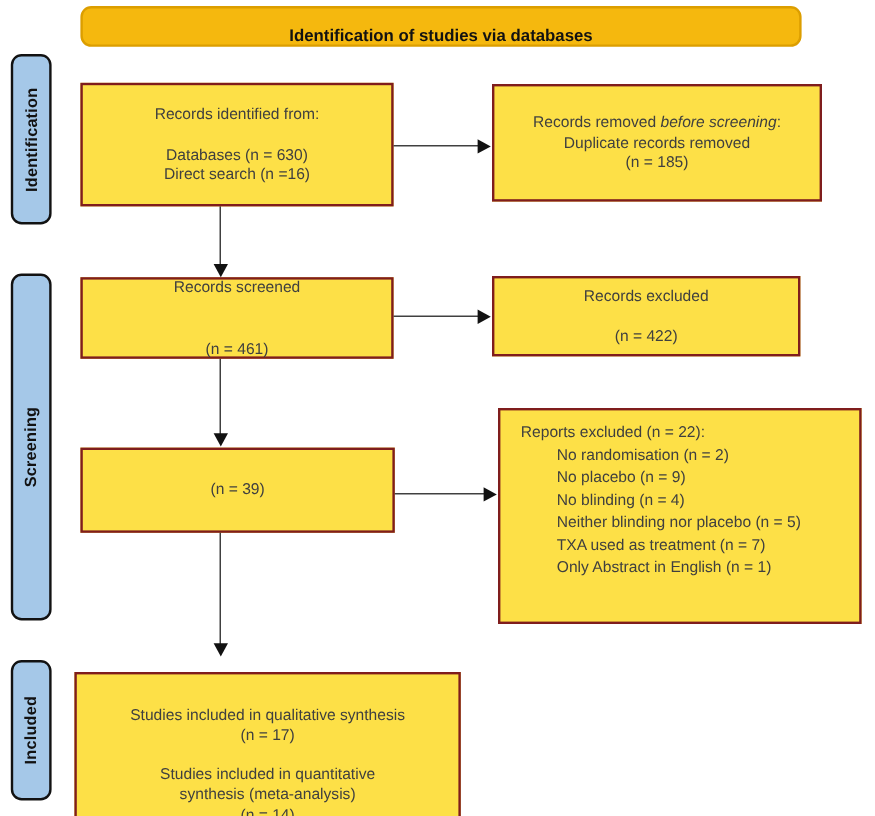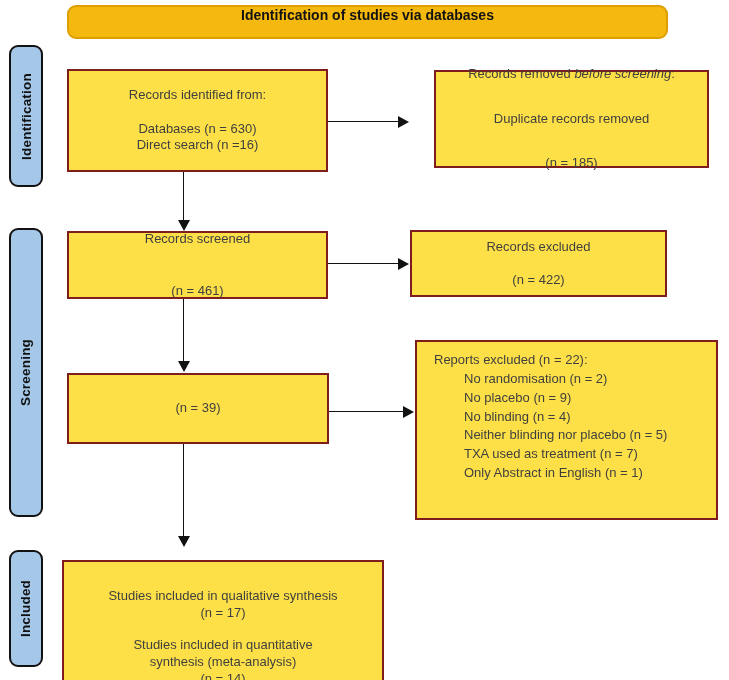--- a/index.html
+++ b/index.html
@@ -13,21 +13,21 @@
   }
   .stage-canvas { position: absolute; inset: 0; }
 
   
   .banner {
     position: absolute;
     left: 67px; top: 5px; width: 597px; height: 30px;
     background: #F5B80E;
     border: 2px solid #DC9E00;
     border-radius: 9px;
-    display: flex; align-items: flex-start; justify-content: center;
+    display: flex; align-items: flex-end; justify-content: center;
     font-weight: bold; font-size: 14px; color: #121212;
   }
 
   
   .stage-tab {
     position: absolute;
     left: 9px; width: 34px;
     background: #A5C8E8;
     border: 2px solid #121212;
     border-radius: 9px;
@@ -53,21 +53,21 @@
     font-size: 13px;
     line-height: 1.3;
     color: #3f3f3f;
   }
   .box.center {
     display: flex; flex-direction: column;
     align-items: center; justify-content: center;
     text-align: center;
   }
   .box-records-identified { left: 67px;  top: 69px;  width: 261px; height: 103px; }
-  .box-records-removed    { left: 434px; top: 70px;  width: 275px; height: 98px; gap: 28px;  }
+  .box-records-removed    { left: 410px; top: 70px;  width: 275px; height: 98px;  }
   .box-records-screened   { left: 67px;  top: 231px; width: 261px; height: 68px; gap: 35px;  }
   .box-records-excluded   { left: 410px; top: 230px; width: 257px; height: 67px; gap: 16px;  }
   .box-reports-assessed   { left: 67px;  top: 373px; width: 262px; height: 71px;  }
   .box-reports-excluded   { left: 415px; top: 340px; width: 303px; height: 180px; padding: 9px 6px 6px 17px; }
   .box-included           { left: 62px;  top: 560px; width: 322px; height: 156px; }
 
   .gap-sm { height: 17px; }
   .gap-md { height: 15px; }
   .italic { font-style: italic; }
 

